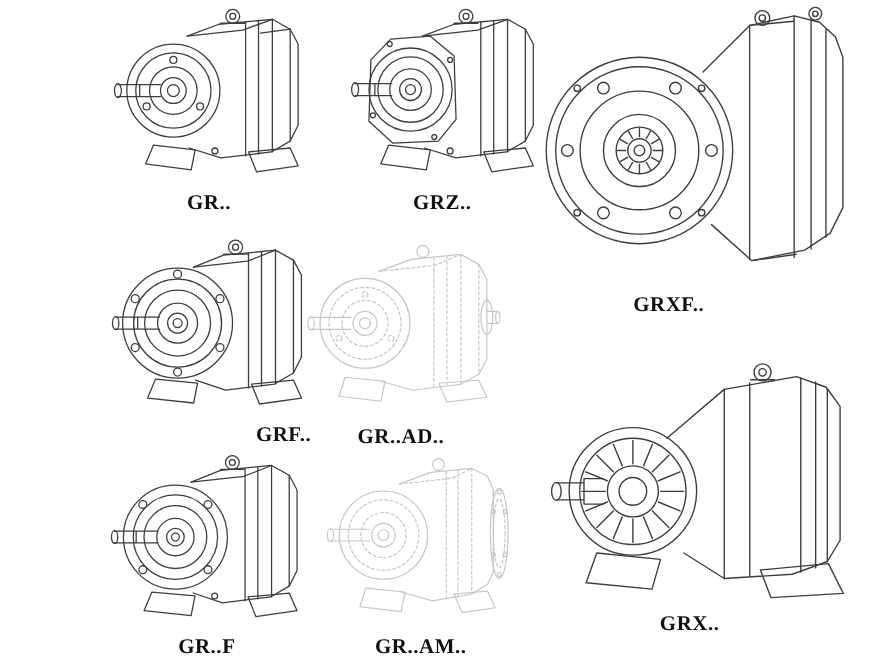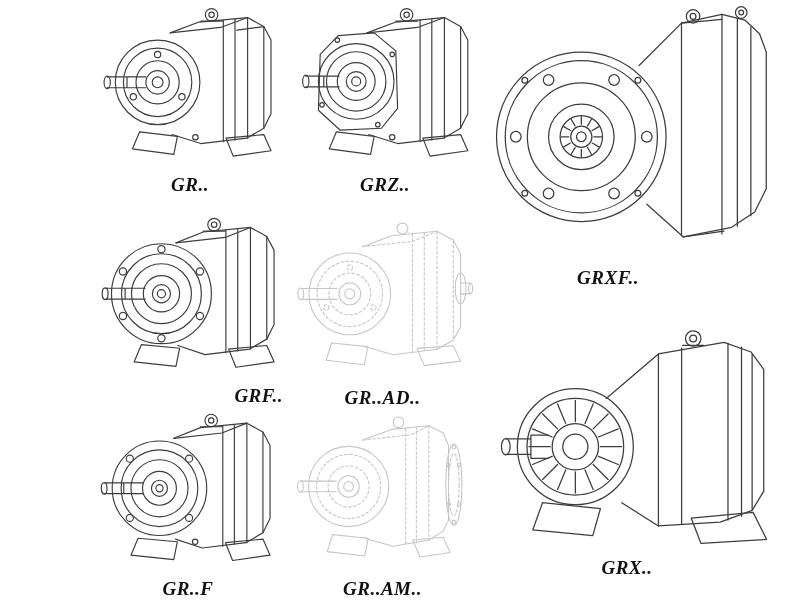--- a/index.html
+++ b/index.html
@@ -1,21 +1,21 @@
 <!DOCTYPE html>
 <html><head>
 <meta charset="utf-8">
 <style>
   html,body{margin:0;padding:0;}
   body{
     width:800px;height:600px;position:relative;overflow:hidden;
     background:#ffffff;
     font-family:"Liberation Serif","DejaVu Serif",serif;
   }
-  figure{margin:0;font-style:italic;}
+  figure{margin:0;}
   .cell{position:absolute;display:flex;flex-direction:column;align-items:center;}
   .cell svg{display:block;}
   .caption{
     font-weight:700;font-size:19px;color:#101010;letter-spacing:.5px;margin-top:5px;
     white-space:nowrap;
   }
   
   .ln{stroke:#3d3d3d;fill:none;stroke-width:1.3;stroke-linejoin:round;stroke-linecap:round;}
   
   .lnf{stroke:#c6c6c6;fill:none;stroke-width:1.2;stroke-linejoin:round;stroke-linecap:round;}
@@ -50,21 +50,21 @@
         <path d="M8 83 L51 83 M8 95 L51 95 M30 83 L30 95"></path>
         <ellipse cx="8" cy="89" rx="3.5" ry="7"></ellipse>
         <path d="M44 144 L86 149 L82 169 L36 163 Z"></path>
         <path d="M140 151 L182 147 L190 165 L148 171 Z"></path>
         <circle cx="106" cy="150" r="3"></circle>
       </g>
     </svg>
     <figcaption class="caption">GR..</figcaption>
   </figure>
 
-  <figure class="cell" style="left:295px;top:2px;">
+  <figure class="cell" style="left:312px;top:2px;">
     <svg width="180" height="167" viewBox="0 0 200 185">
       <g class="ln">
         <circle cx="124" cy="14" r="7"></circle>
           <circle cx="124" cy="14" r="3"></circle>
         <path d="M112 21 L136 21"></path>
         <path d="M80 34 L112 22 L166 17 L184 27 L192 42 L192 124 L184 140 L165 151 L114 157 L82 147"></path>
         <path d="M80 34 L136 28 L166 17"></path>
         <path d="M166 17 L166 151"></path>
         <path d="M152 18.5 L152 153"></path>
         <path d="M139 20 L139 155"></path>
@@ -152,21 +152,21 @@
           <circle cx="25.6" cy="65.5" r="4"></circle>
         <path d="M6 84 L50 84 M6 96 L50 96 M28 84 L28 96"></path>
         <ellipse cx="6" cy="90" rx="3.2" ry="6.5"></ellipse>
         <path d="M46 146 L88 150 L84 170 L38 165 Z"></path>
         <path d="M142 151 L184 147 L192 165 L150 171 Z"></path>
       </g>
     </svg>
     <figcaption class="caption">GRF..</figcaption>
   </figure>
 
-  <figure class="cell" style="left:290px;top:214px;justify-content:center;">
+  <figure class="cell" style="left:272px;top:214px;justify-content:center;">
     <svg width="185" height="168" viewBox="0 0 200 185">
       <g class="lnf">
         <circle cx="122" cy="16" r="6"></circle>
         <path d="M78 36 L110 24 L160 19 L178 29 L186 44 L186 124 L178 139 L160 149 L112 155 L80 146"></path>
         <path class="dsh" d="M160 19 L160 149 M146 20.5 L146 151 M133 22 L133 153 M178 29 L178 139"></path>
         <path class="dsh" d="M78 36 L134 30 L160 19"></path>
         <circle cx="64" cy="88" r="45"></circle>
         <circle class="dsh" cx="64" cy="88" r="36"></circle>
         <circle class="dsh" cx="64" cy="88" r="23"></circle>
         <circle cx="64" cy="88" r="12"></circle>

